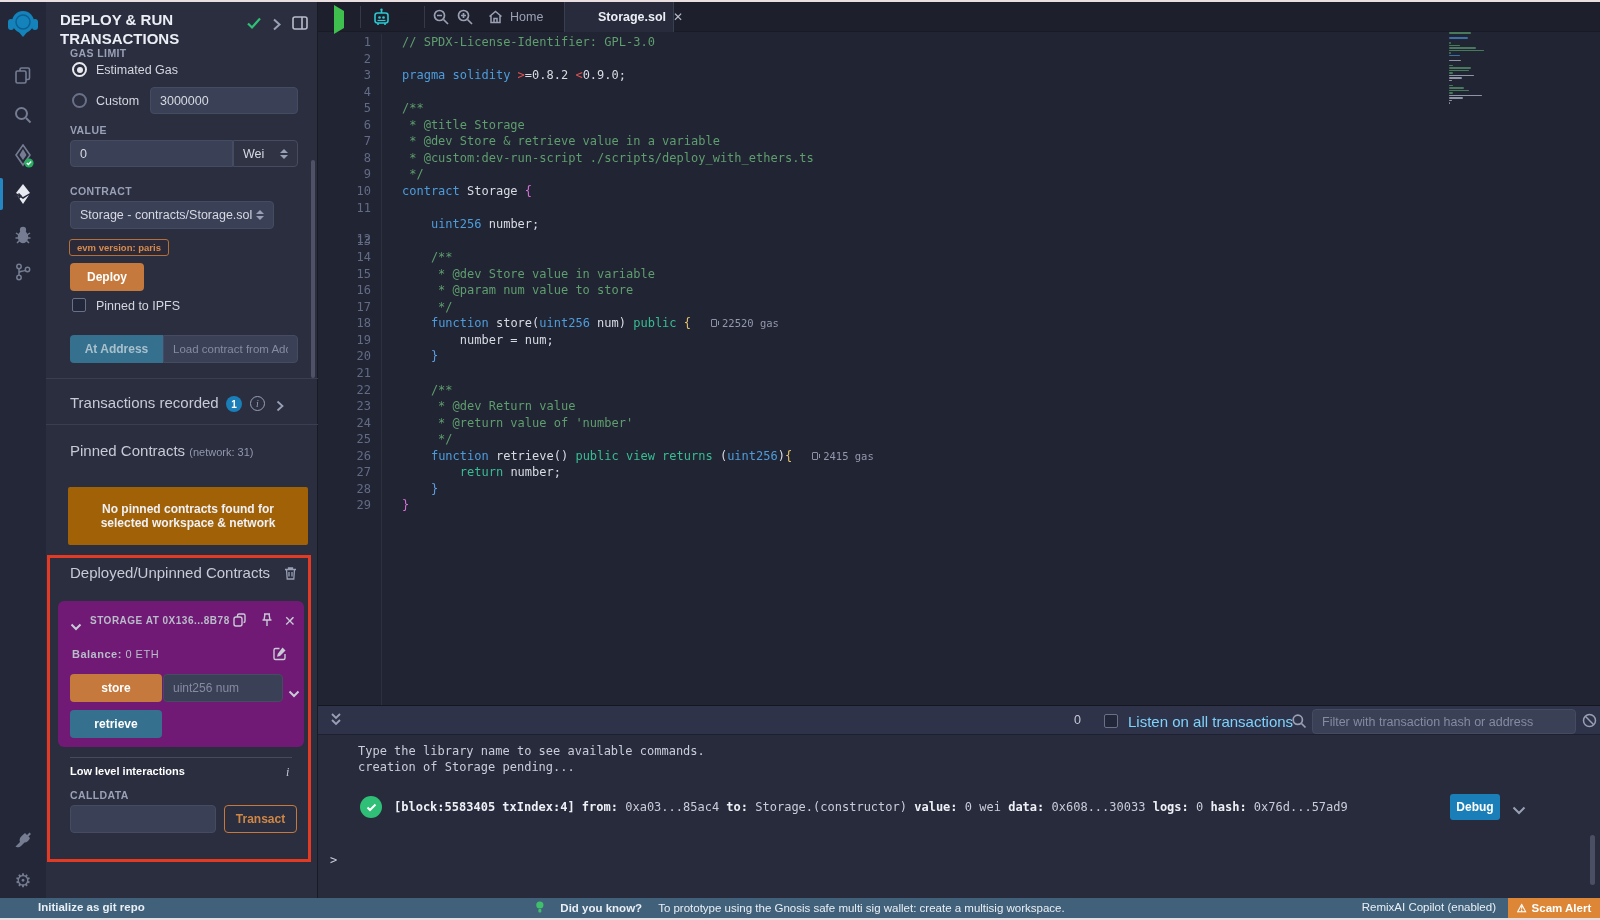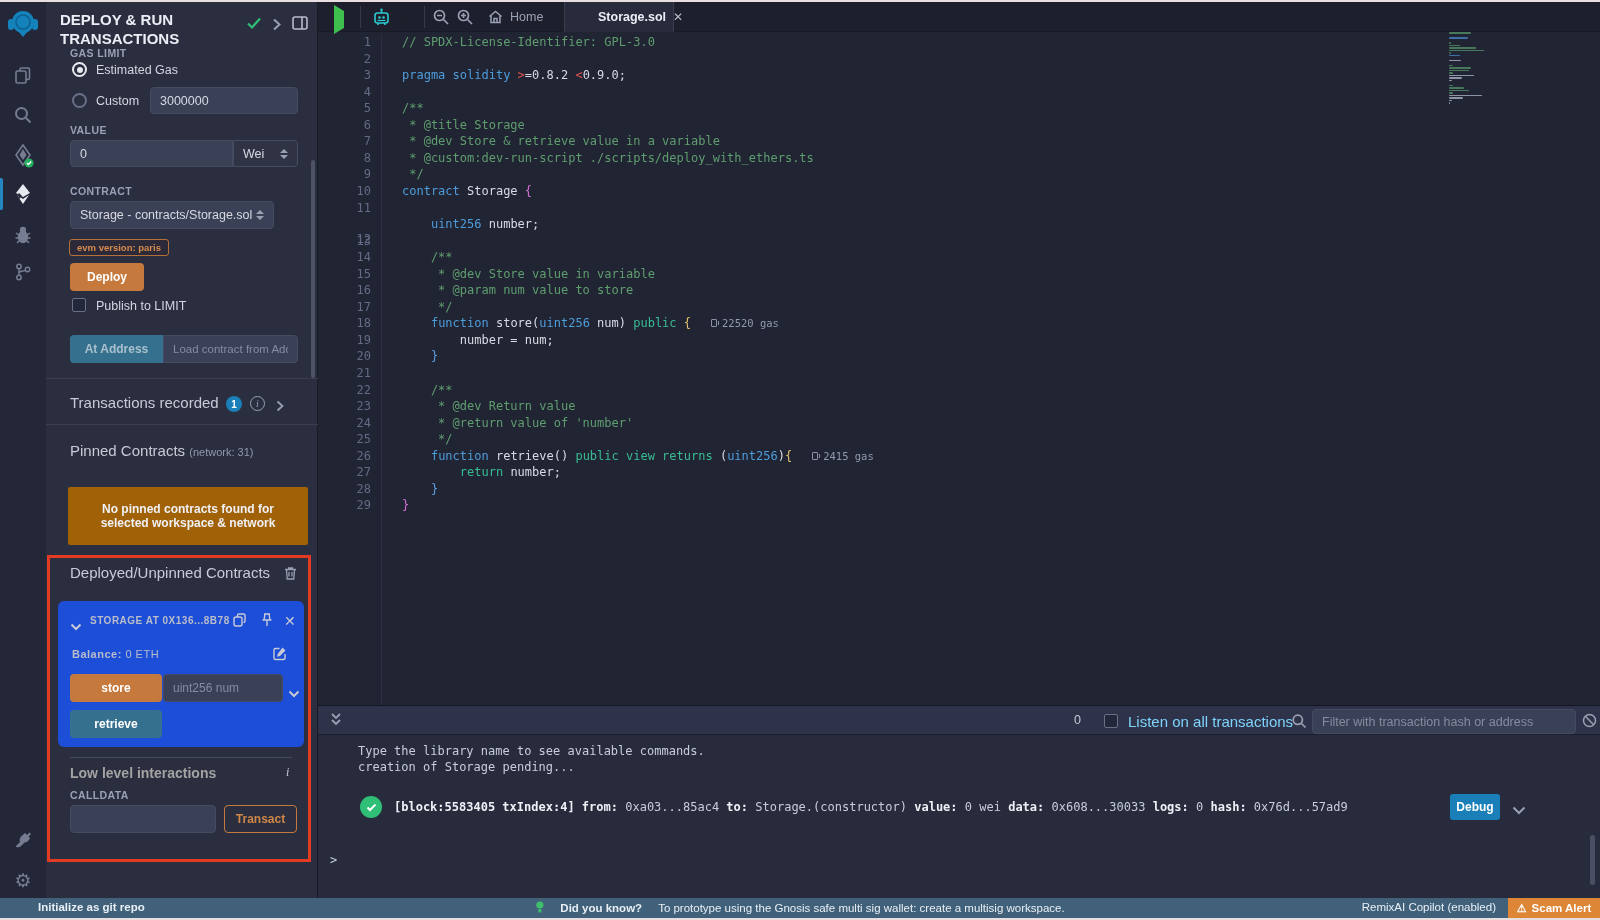--- a/index.html
+++ b/index.html
@@ -32,21 +32,21 @@
   .btn{position:absolute;border:none;border-radius:4px;font-size:12px;font-weight:bold;cursor:pointer;font-family:"Liberation Sans",sans-serif}
   .btn-orange{background:#c5793d;color:#fff}
   .btn-teal{background:#35718f;color:#fff}
   .chk{position:absolute;width:14px;height:14px;border:1px solid #6a7088;border-radius:2px;background:#23273a;cursor:pointer}
   .badge-evm{position:absolute;border:1px solid #b4703a;color:#d78c4e;font-size:9.5px;font-weight:bold;border-radius:3px;padding:2px 7px;background:#2c2a38}
   .divider{position:absolute;left:0;width:272px;height:1px;background:#3a3e50}
   .sec-title{position:absolute;font-size:15px;color:#c8cad6}
   .count-badge{position:absolute;width:16px;height:16px;border-radius:50%;background:#1a7fb8;color:#fff;font-size:10px;font-weight:bold;display:flex;align-items:center;justify-content:center}
   .info-ic{position:absolute;width:15px;height:15px;border:1px solid #9aa0b4;border-radius:50%;color:#9aa0b4;font-size:10px;font-style:italic;font-family:"Liberation Serif",serif;display:flex;align-items:center;justify-content:center;cursor:pointer}
   .card{position:absolute;background:#a16207;border-radius:2px}
-  .dep-card{position:absolute;background:#1d4ed8;border-radius:6px}
+  .dep-card{position:absolute;background:#701a75;border-radius:6px}
   .chip-txt{font-size:10px;letter-spacing:.5px;color:#b9bcc9;font-weight:bold}
   #panel-scroll{position:absolute;right:2px;top:158px;width:4px;height:218px;background:#4d5266;border-radius:2px;cursor:pointer}
   
   #editor{position:absolute;left:318px;top:2px;width:1282px;height:703px;background:#212433}
   #toolbar{position:absolute;left:0;top:0;width:1282px;height:30px;background:#1d202c;border-bottom:1px solid #181b26}
   .tb-sep{position:absolute;top:4px;width:1px;height:22px;background:#343a4c}
   .tab{position:absolute;top:0;height:30px;display:flex;align-items:center;cursor:pointer}
   .play{width:0;height:0;border-top:6px solid transparent;border-bottom:6px solid transparent;border-left:10px solid #3fbf4e}
   .toggle{width:20px;height:11px;border-radius:6px;background:#2cc8d1;position:relative}
   .toggle::after{content:'';position:absolute;left:2px;top:2px;width:7px;height:7px;border-radius:50%;background:#1d202c}
@@ -186,21 +186,21 @@
       <span>Storage - contracts/Storage.sol</span>
       <span class="updown">
           <span class="tri-u"></span>
           <span class="tri-d"></span>
         </span>
     </div>
     <div class="badge-evm" style="left:23px;top:237px">evm version: paris</div>
 
     <button class="btn btn-orange" style="left:24px;top:261px;width:74px;height:28px">Deploy</button>
     <div class="chk" style="left:26px;top:296px"></div>
-    <div class="rlabel" style="left:50px;top:297px">Publish to LIMIT</div>
+    <div class="rlabel" style="left:50px;top:297px">Pinned to IPFS</div>
 
     <button class="btn btn-teal" style="left:24px;top:333px;width:93px;height:28px;border-radius:4px 0 0 4px;color:#a9c0cc">At Address</button>
     <input class="inpt" style="left: 117px; top: 333px; width: 135px; height: 28px; border-radius: 0px 4px 4px 0px; font-size: 11.5px;" placeholder="Load contract from Addre">
 
     <div class="divider" style="top:376px"></div>
     <div class="sec-title" style="left:24px;top:392px">Transactions recorded</div>
     <div class="count-badge" style="left:180px;top:394px">1</div>
     <div class="info-ic" style="left:204px;top:394px">i</div>
     <span class="pin-ic" style="left:230px;top:396px">
       <svg width="8" height="12" viewBox="0 0 8 12" fill="none" stroke="#9aa0b4" stroke-width="1.8">
@@ -260,21 +260,21 @@
       <input class="inpt" style="left: 105px; top: 73px; width: 120px; height: 28px; font-size: 12px;" placeholder="uint256 num">
       <span class="pin-ic" style="left:230px;top:83px">
         <svg width="12" height="8" viewBox="0 0 12 8" fill="none" stroke="#c8cad6" stroke-width="2">
             <path d="M1.5 1.5 L6 6 L10.5 1.5"></path>
           </svg>
       </span>
       <button class="btn btn-teal" style="left:12px;top:109px;width:92px;height:28px">retrieve</button>
     </div>
 
     <div class="divider" style="left:24px;top:755px;width:222px;background:#454a5e"></div>
-    <div style="position:absolute;left:24px;top:763px;font-size:14px;font-weight:bold;color:#a3a3a3">Low level interactions</div>
+    <div style="position:absolute;left:24px;top:763px;font-size:11px;font-weight:bold;color:#ffffff">Low level interactions</div>
     <span style="position:absolute;left:240px;top:763px;font-size:12px;font-style:italic;font-family:'Liberation Serif',serif;color:#c8cad6;cursor:pointer">i</span>
     <div class="lbl" style="left:24px;top:787px">CALLDATA</div>
     <input class="inpt" style="left: 24px; top: 803px; width: 146px; height: 28px;">
     <button class="btn" style="left:178px;top:803px;width:73px;height:28px;background:transparent;border:1px solid #c5793d;color:#cf8746">Transact</button>
 
     <div id="panel-scroll"></div>
   </section>
 
   <section id="editor">
     <div id="toolbar">

